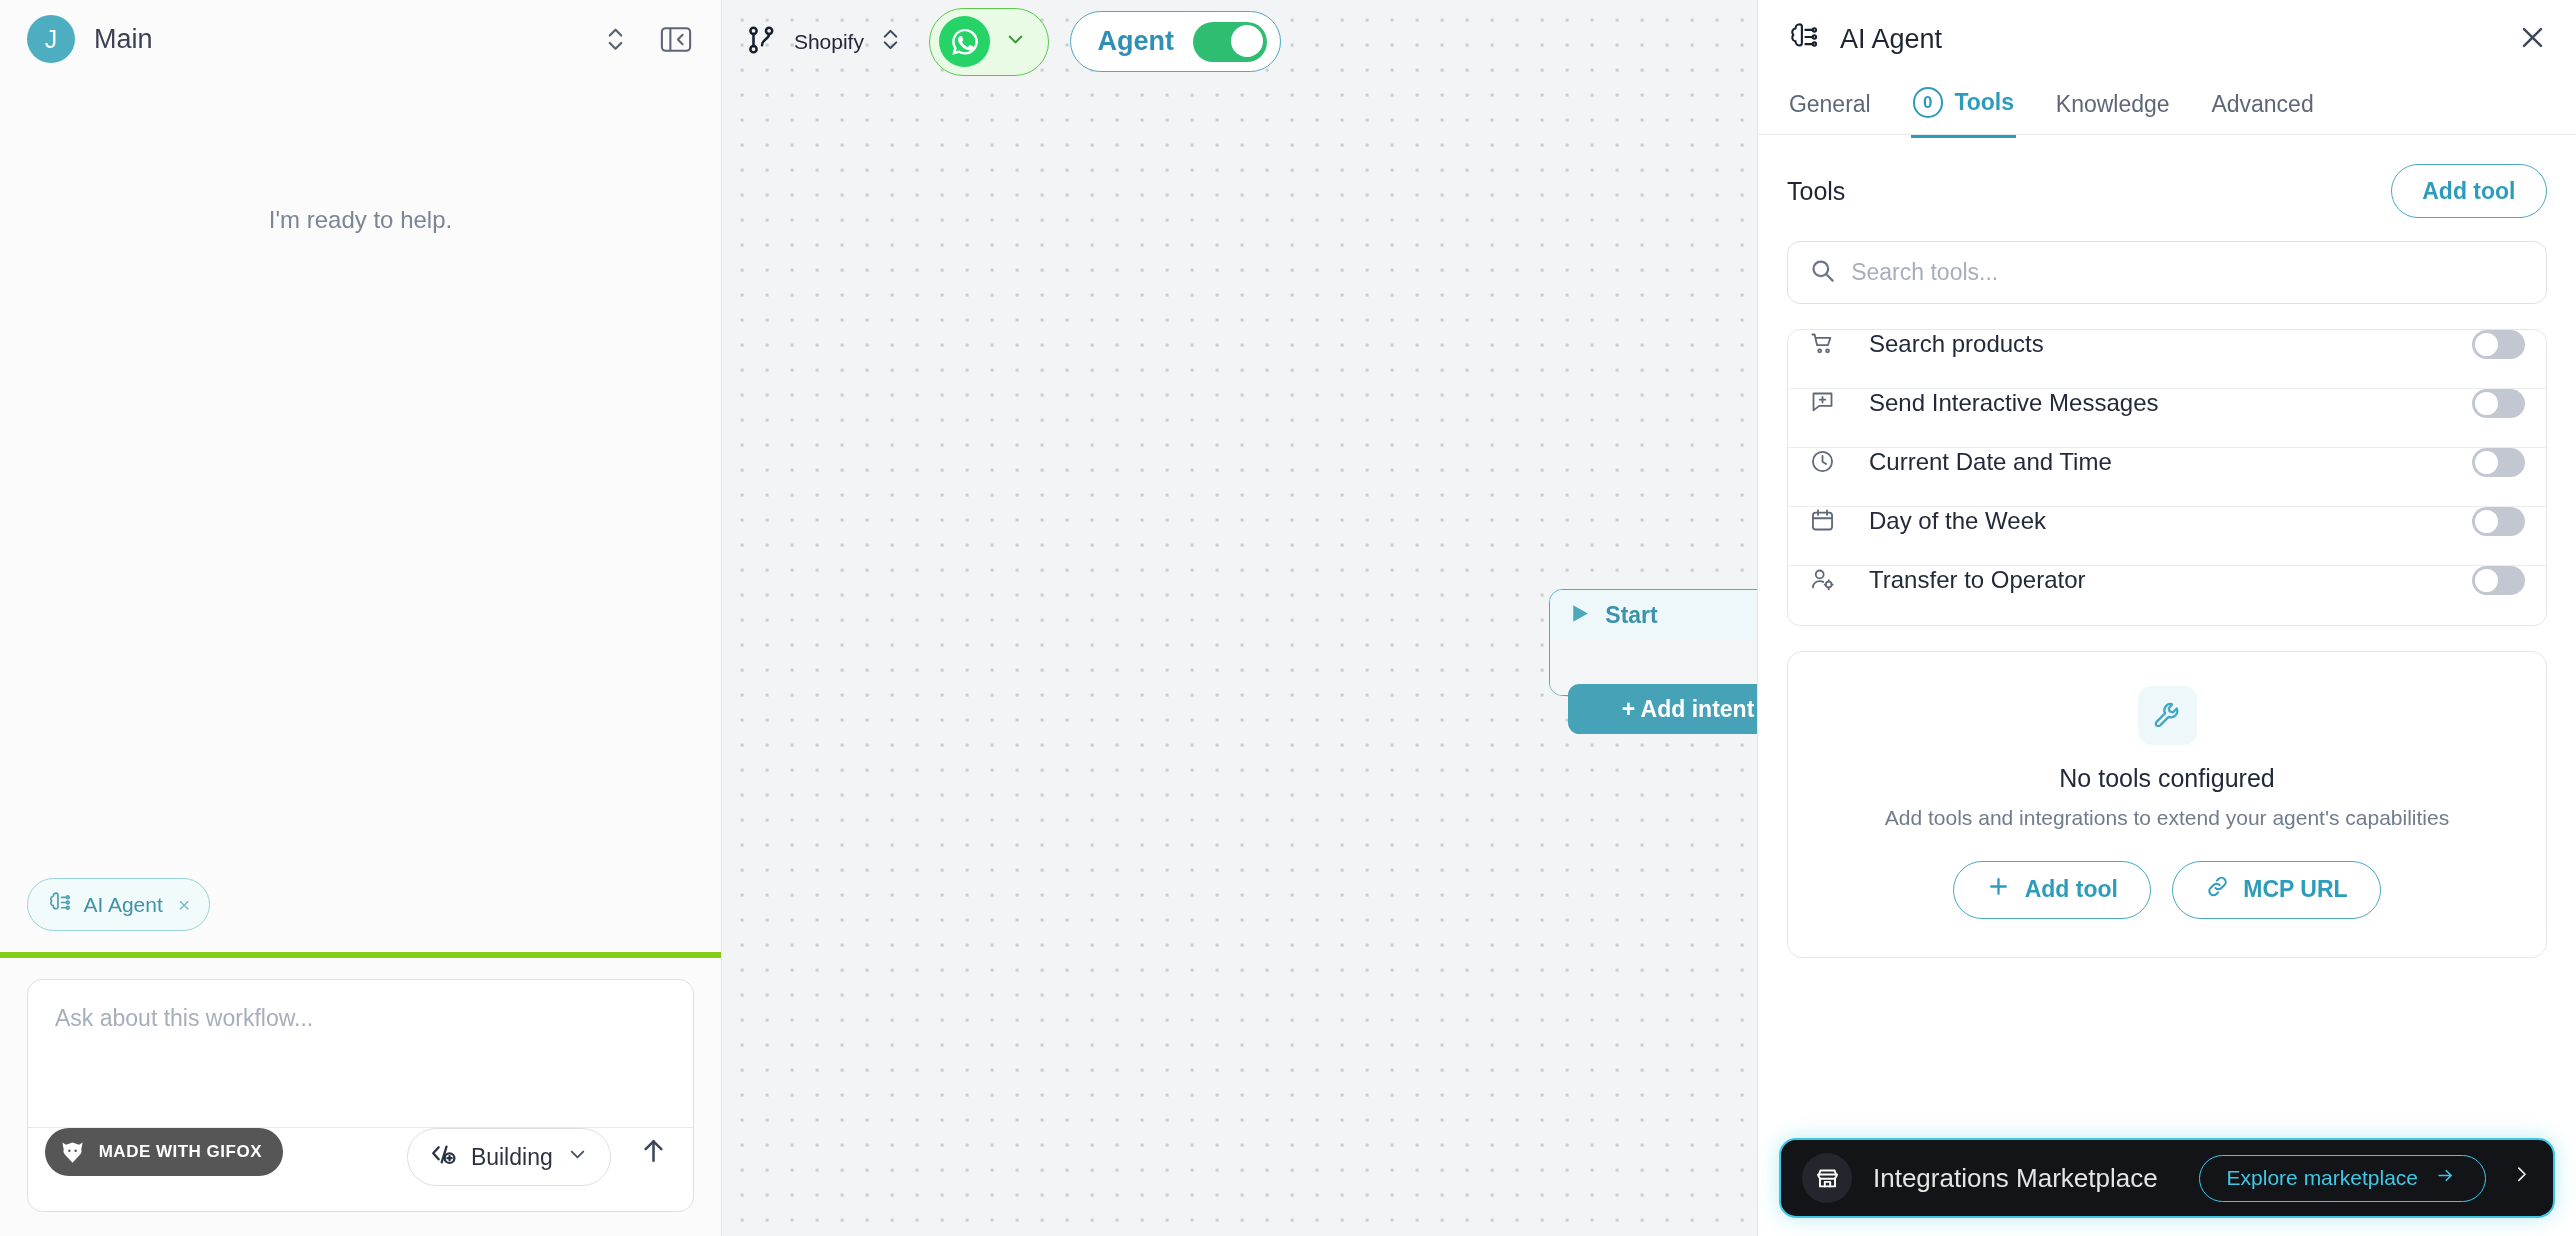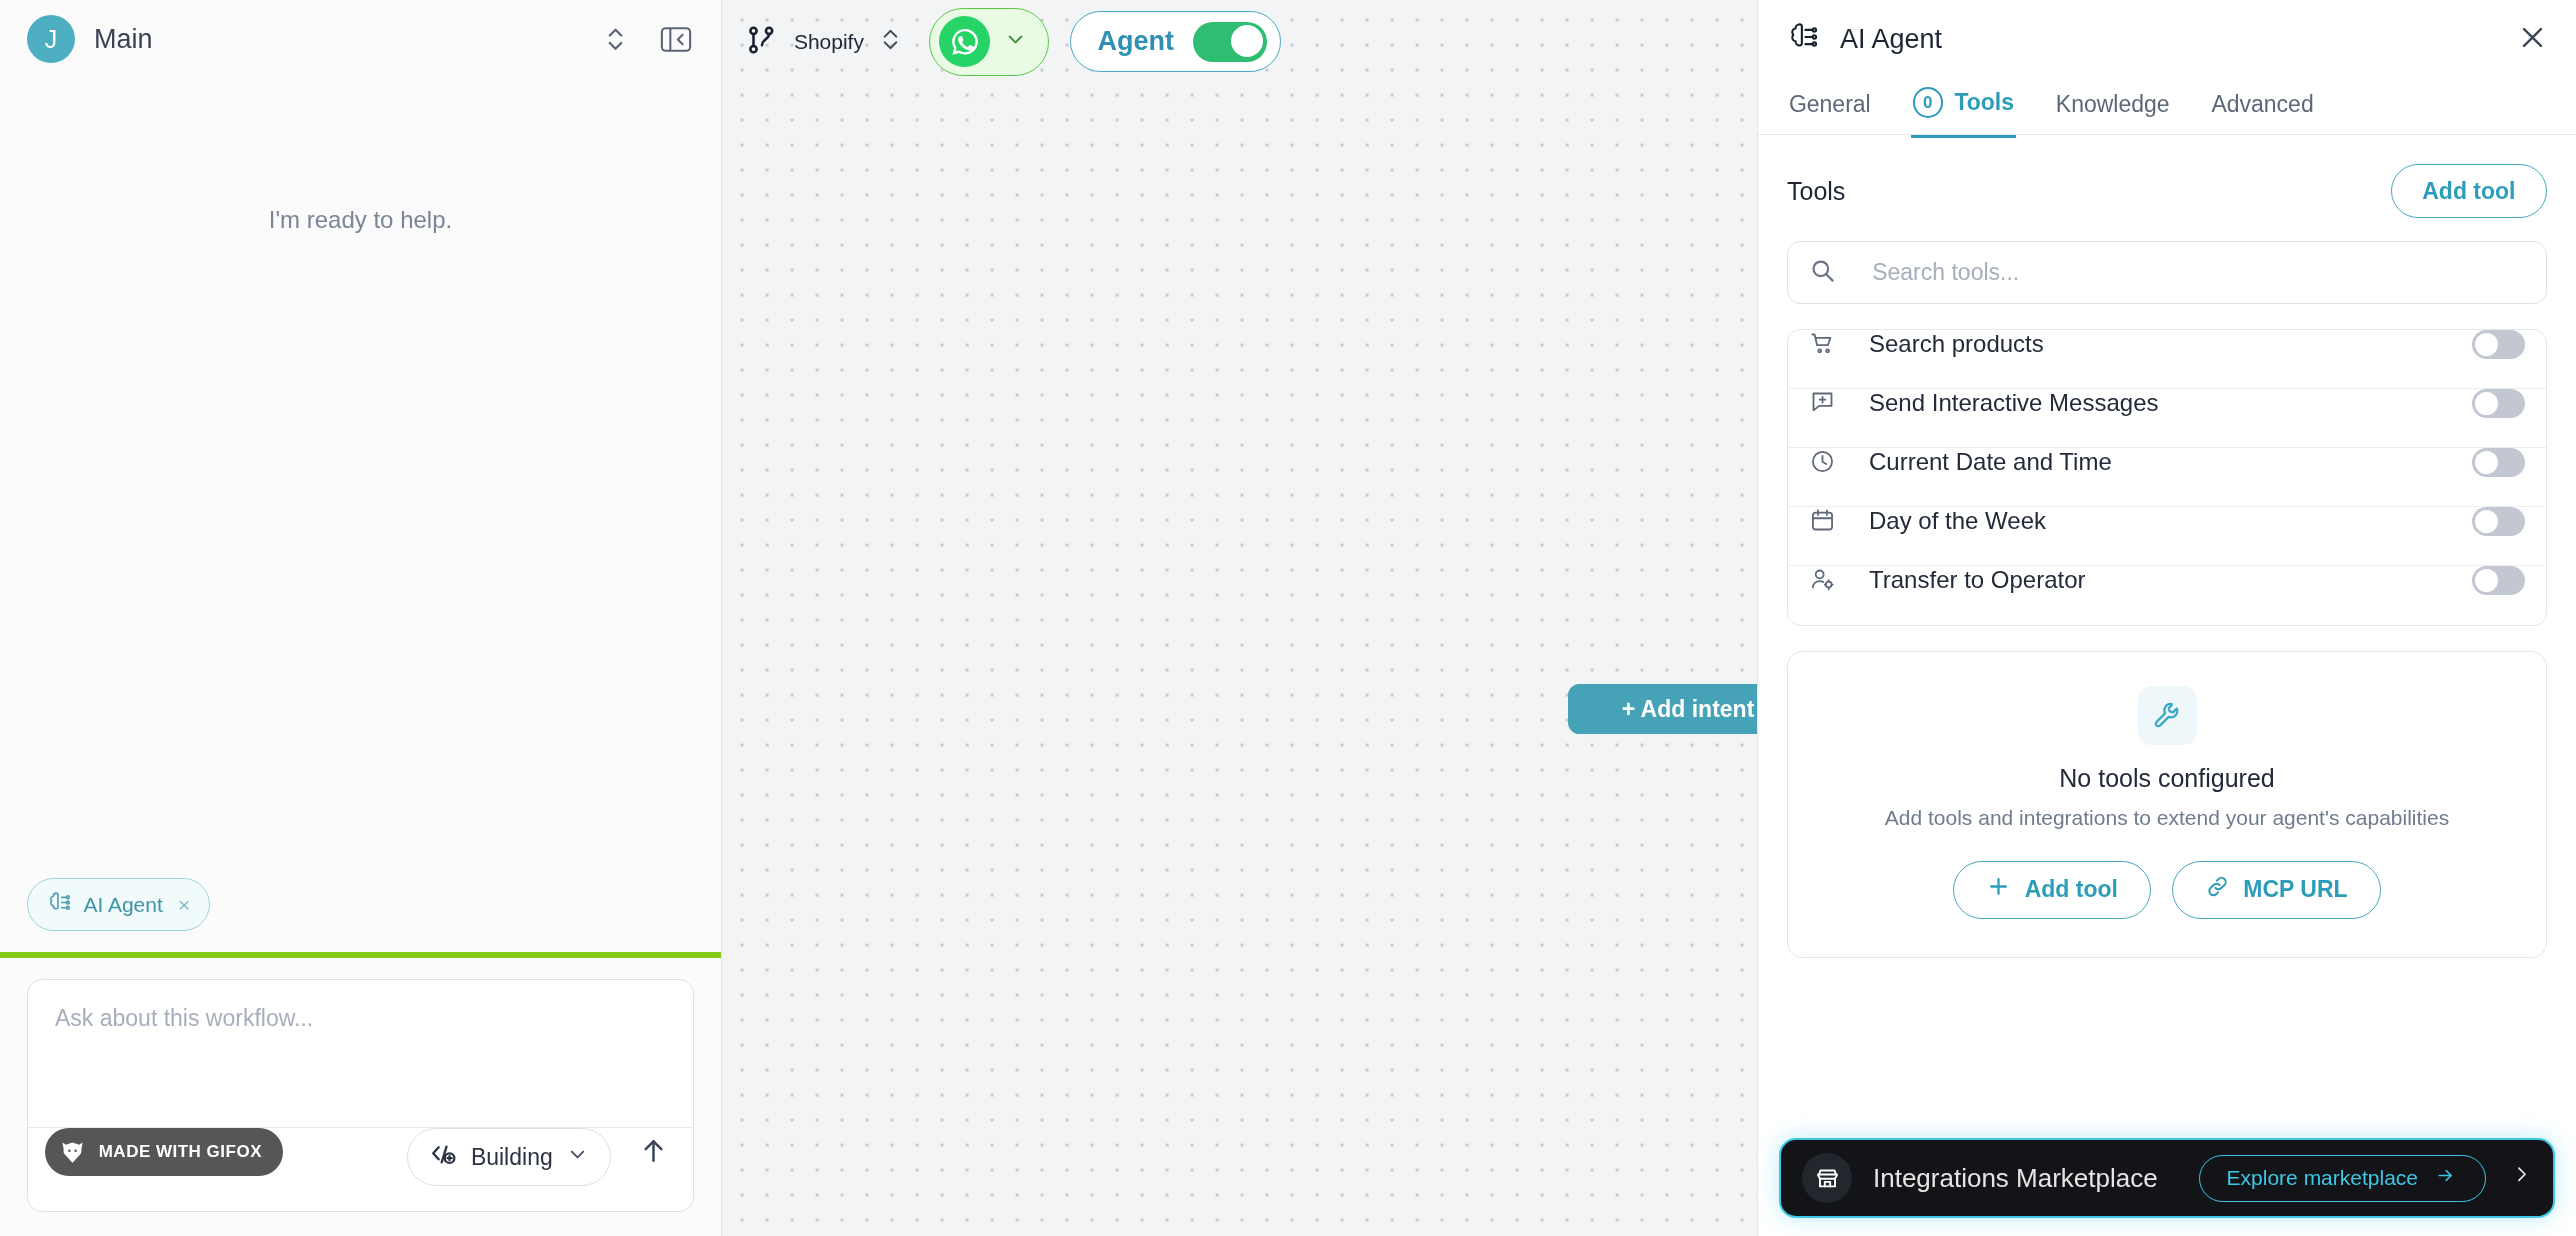--- a/index.html
+++ b/index.html
@@ -190,21 +190,20 @@
   .search-wrap { padding: 23px 29px 0 29px; }
   .search-box {
     display: flex; align-items: center; gap: 15.2px;
     border: 1px solid #dde0e6; border-radius: 13.3px;
     height: 63px; padding: 0 21px; background: #fff;
   }
   .search-box input {
     border: none; outline: none; flex: 1; font-size: 23px;
     color: #2b3342; background: transparent;
     font-family: "Liberation Sans", sans-serif;
-    margin-left: 21px;
   }
   .search-box input::placeholder { color: #a7aebb; }
 
   .tool-list {
     margin: 25px 29px 0 29px; border: 1px solid #e3e6ea;
     border-radius: 13.3px; overflow: hidden; background: #fff;
   }
   .tool-row {
     height: 59px; display: flex; align-items: flex-start; gap: 33px;
     padding: 0 21px; border-bottom: 1px solid #ecedf1;
@@ -397,20 +396,31 @@
             </svg>
         </span>
       </div>
 
       <div class="agent-pill">
         <span class="agent-pill-label">Agent</span>
         <span class="switch-on"></span>
       </div>
     </div>
 
+    <div class="node-start">
+      <div class="node-start-head">
+        <span>
+          <svg width="25" height="25" viewBox="0 0 24 24" fill="#4ea8bd">
+              <path d="M6 4l14 8-14 8z"></path>
+            </svg>
+        </span>
+        <span class="node-start-title">Start</span>
+      </div>
+      <div class="node-start-body"></div>
+    </div>
     <div class="add-intent">+ Add intent</div>
 
   </div>
 
   <div class="right-panel">
 
     <div class="rp-header">
       <span>
         <svg width="34" height="34" viewBox="0 0 24 24" fill="none" stroke="#16202d" stroke-width="1.5" stroke-linecap="round" stroke-linejoin="round">
           <path d="M9 3a3 3 0 0 0-3 3 2.6 2.6 0 0 0-1.5 4.5A2.6 2.6 0 0 0 6 15a3 3 0 0 0 3 3 1.6 1.6 0 0 0 1.5-1.7V4.7A1.6 1.6 0 0 0 9 3z"></path>

